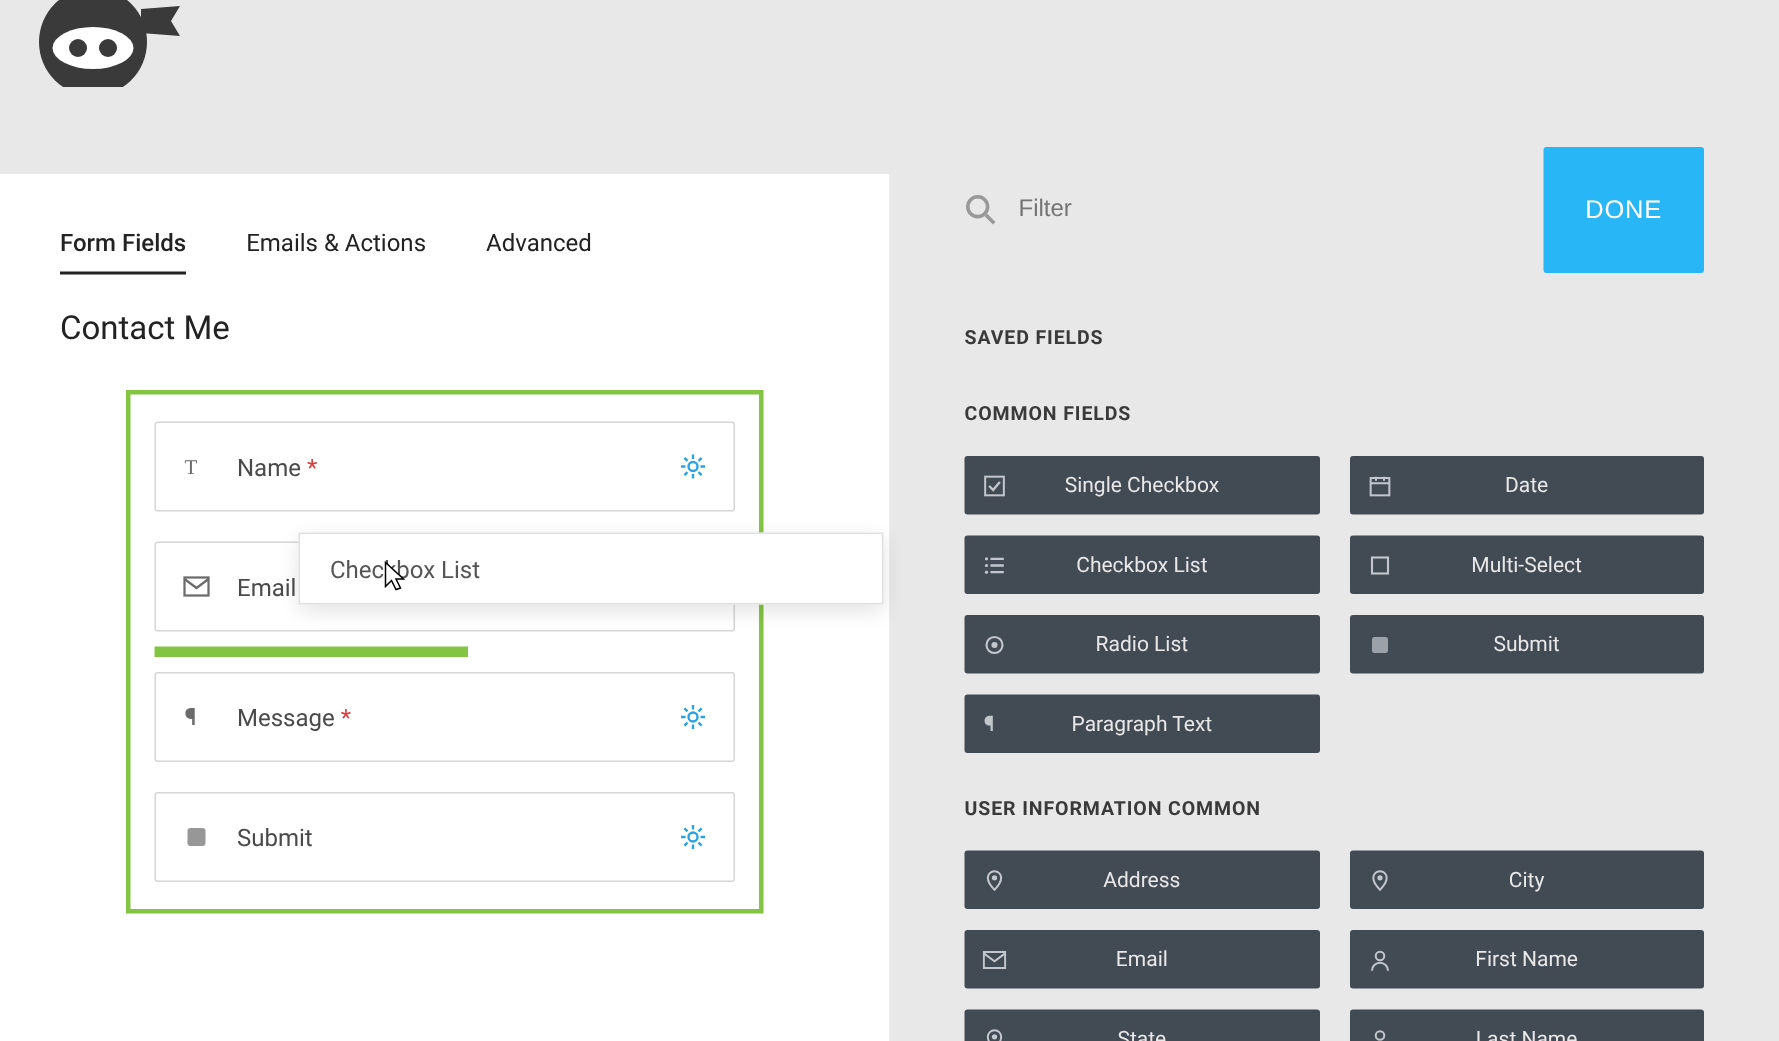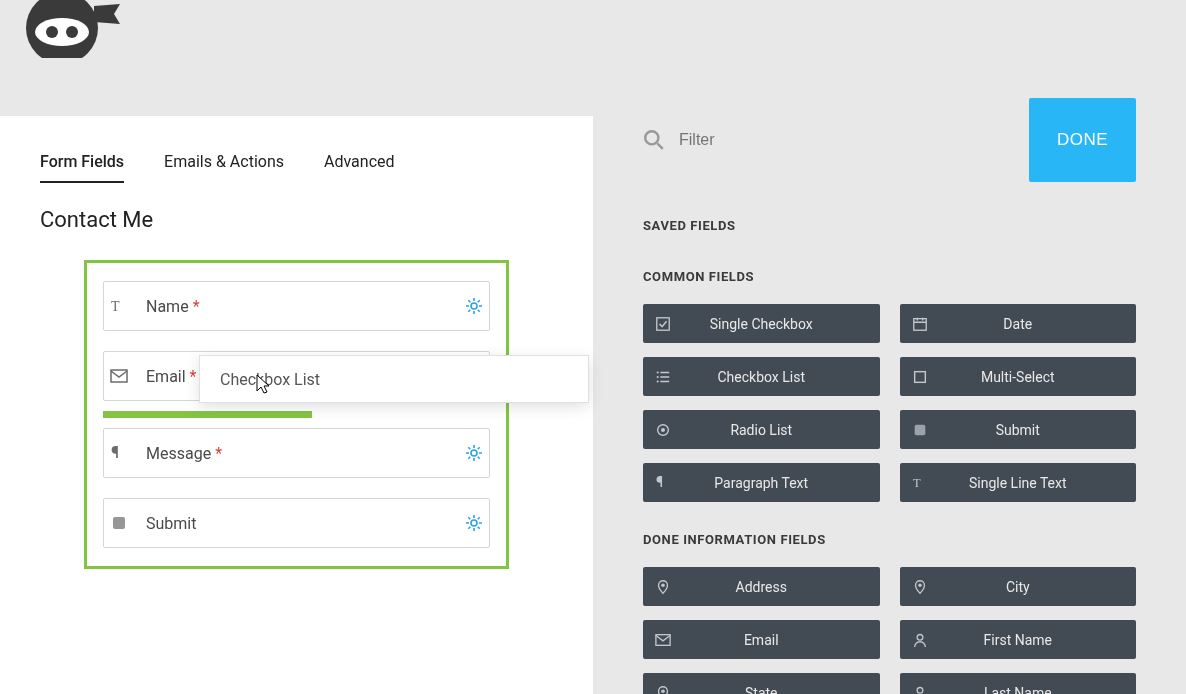--- a/index.html
+++ b/index.html
@@ -54,23 +54,23 @@
     margin: 28px 84px 0 84px;
     border: 3px solid #84c443;
     padding: 18px 16px 18px 16px;
     background: #fff;
   }
   .field-row {
     display: flex;
     align-items: center;
     border: 1px solid #d6d6d6;
     border-radius: 2px;
-    height: 50px;
+    height: 60px;
     margin-bottom: 20px;
-    padding: 0 6px;
+    padding: 0 18px;
     background: #fff;
     position: relative;
     text-align: right;
   }
   .field-row:last-child { margin-bottom: 0; }
   .field-icon {
     width: 18px;
     height: 18px;
     color: #6b6b6b;
     margin-right: 18px;
@@ -377,29 +377,23 @@
             <use href="#i-square"></use>
           </svg>
           <span class="card-label">Submit</span>
         </div>
         <div class="field-card">
           <svg class="card-icon" viewBox="0 0 18 18">
             <use href="#i-paragraph"></use>
           </svg>
           <span class="card-label">Paragraph Text</span>
         </div>
-        <div class="field-card">
-          <svg class="card-icon" viewBox="0 0 18 18">
-            <use href="#i-text"></use>
-          </svg>
-          <span class="card-label">Single Line Text</span>
-        </div>
-      </div>
-
-    <div class="section-title">DONE INFORMATION FIELDS</div>
+      </div>
+
+    <div class="section-title">USER INFORMATION COMMON</div>
     <div class="field-grid" id="userinfo-grid">
         <div class="field-card">
           <svg class="card-icon" viewBox="0 0 18 18">
             <use href="#i-pin"></use>
           </svg>
           <span class="card-label">Address</span>
         </div>
         <div class="field-card">
           <svg class="card-icon" viewBox="0 0 18 18">
             <use href="#i-pin"></use>

